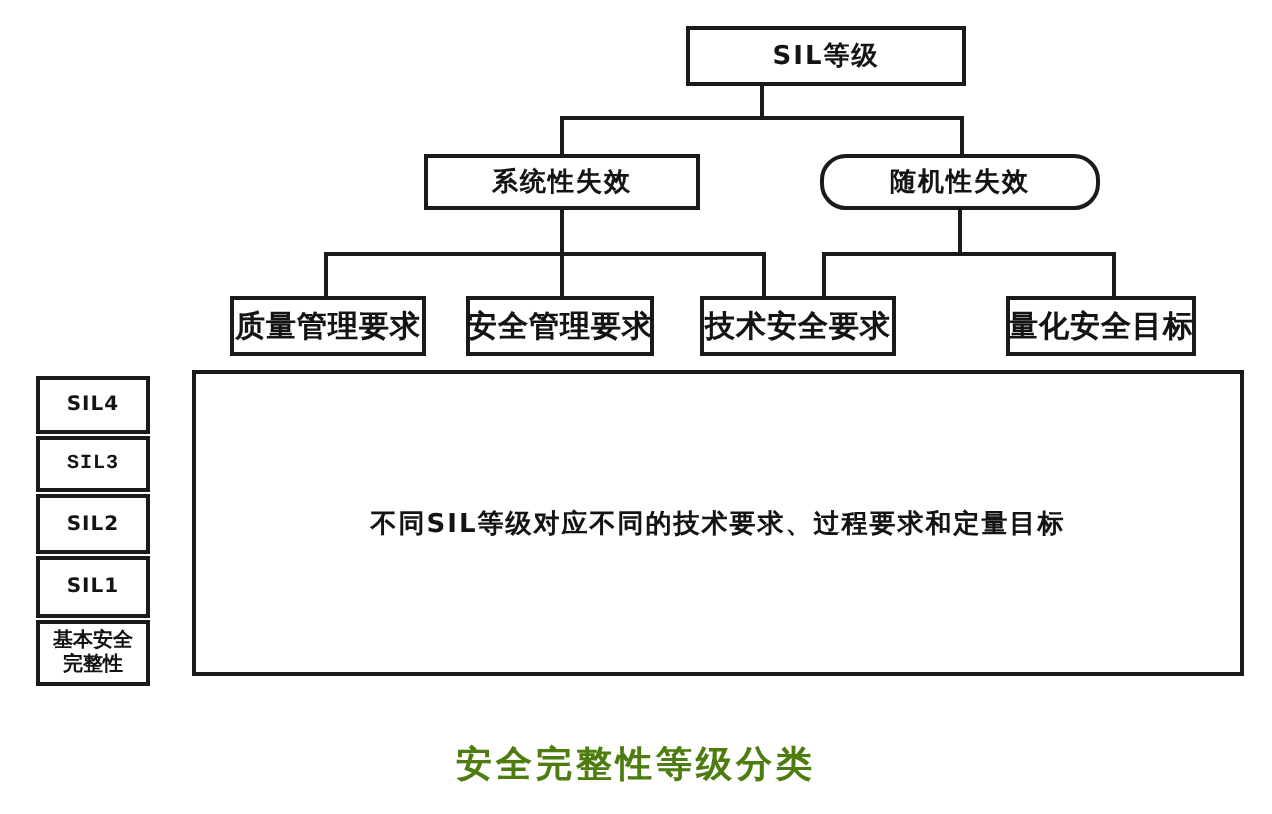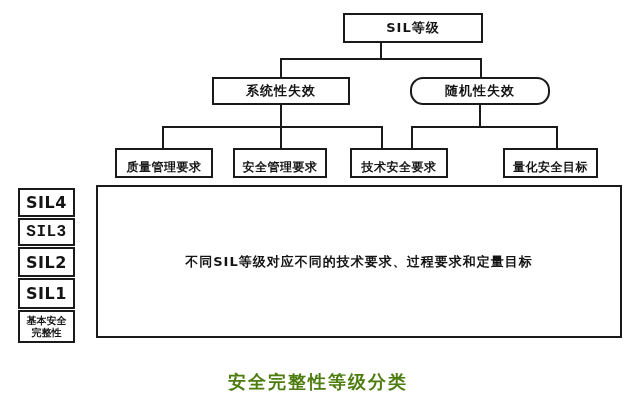--- a/index.html
+++ b/index.html
@@ -23,23 +23,22 @@
     background: #ffffff;
     display: flex;
     align-items: center;
     justify-content: center;
     font-weight: bold;
     font-size: 13px;
     letter-spacing: 1px;
     white-space: nowrap;
   }
   .node.small {
-    font-size: 12px;
+    font-size: 15px;
     letter-spacing: 0.5px;
-    align-items: flex-end;
   }
   .line {
     position: absolute;
     background: #1a1a1a;
   }
   .bigbox {
     position: absolute;
     box-sizing: border-box;
     border: 2px solid #1a1a1a;
     background: #ffffff;
@@ -62,21 +61,21 @@
   }
   .sil-cell {
     box-sizing: border-box;
     border: 2px solid #1a1a1a;
     background: #ffffff;
     display: flex;
     flex-direction: column;
     align-items: center;
     justify-content: center;
     font-weight: bold;
-    font-size: 16px;
+    font-size: 10px;
     letter-spacing: 0.5px;
   }
   .sil-cell.basic {
     font-size: 10px;
     line-height: 1.15;
     letter-spacing: 0;
   }
   .caption {
     position: absolute;
     left: 0;

